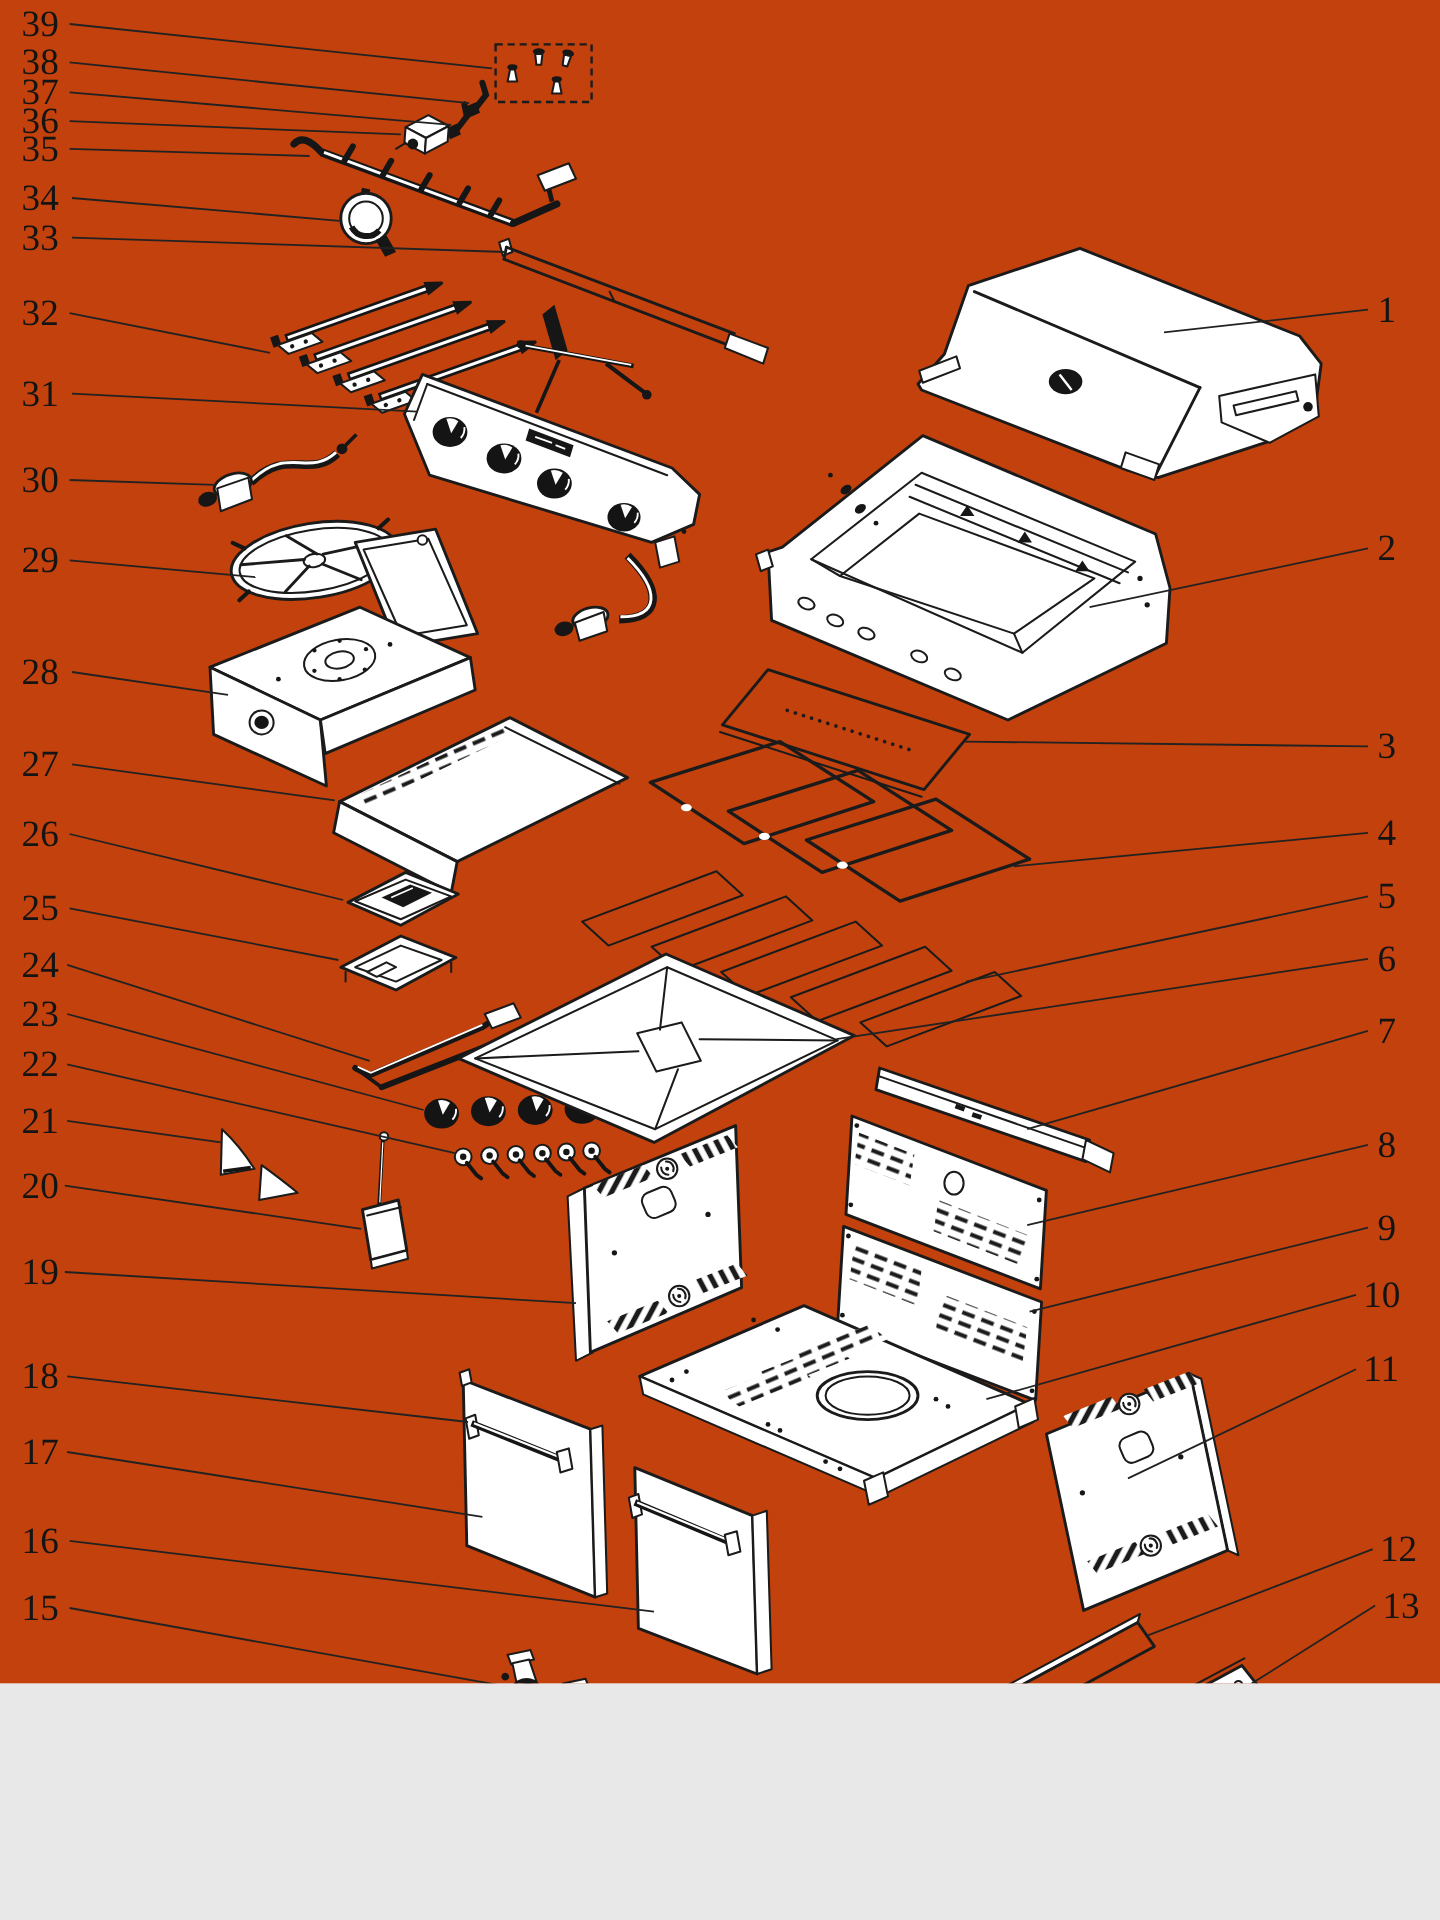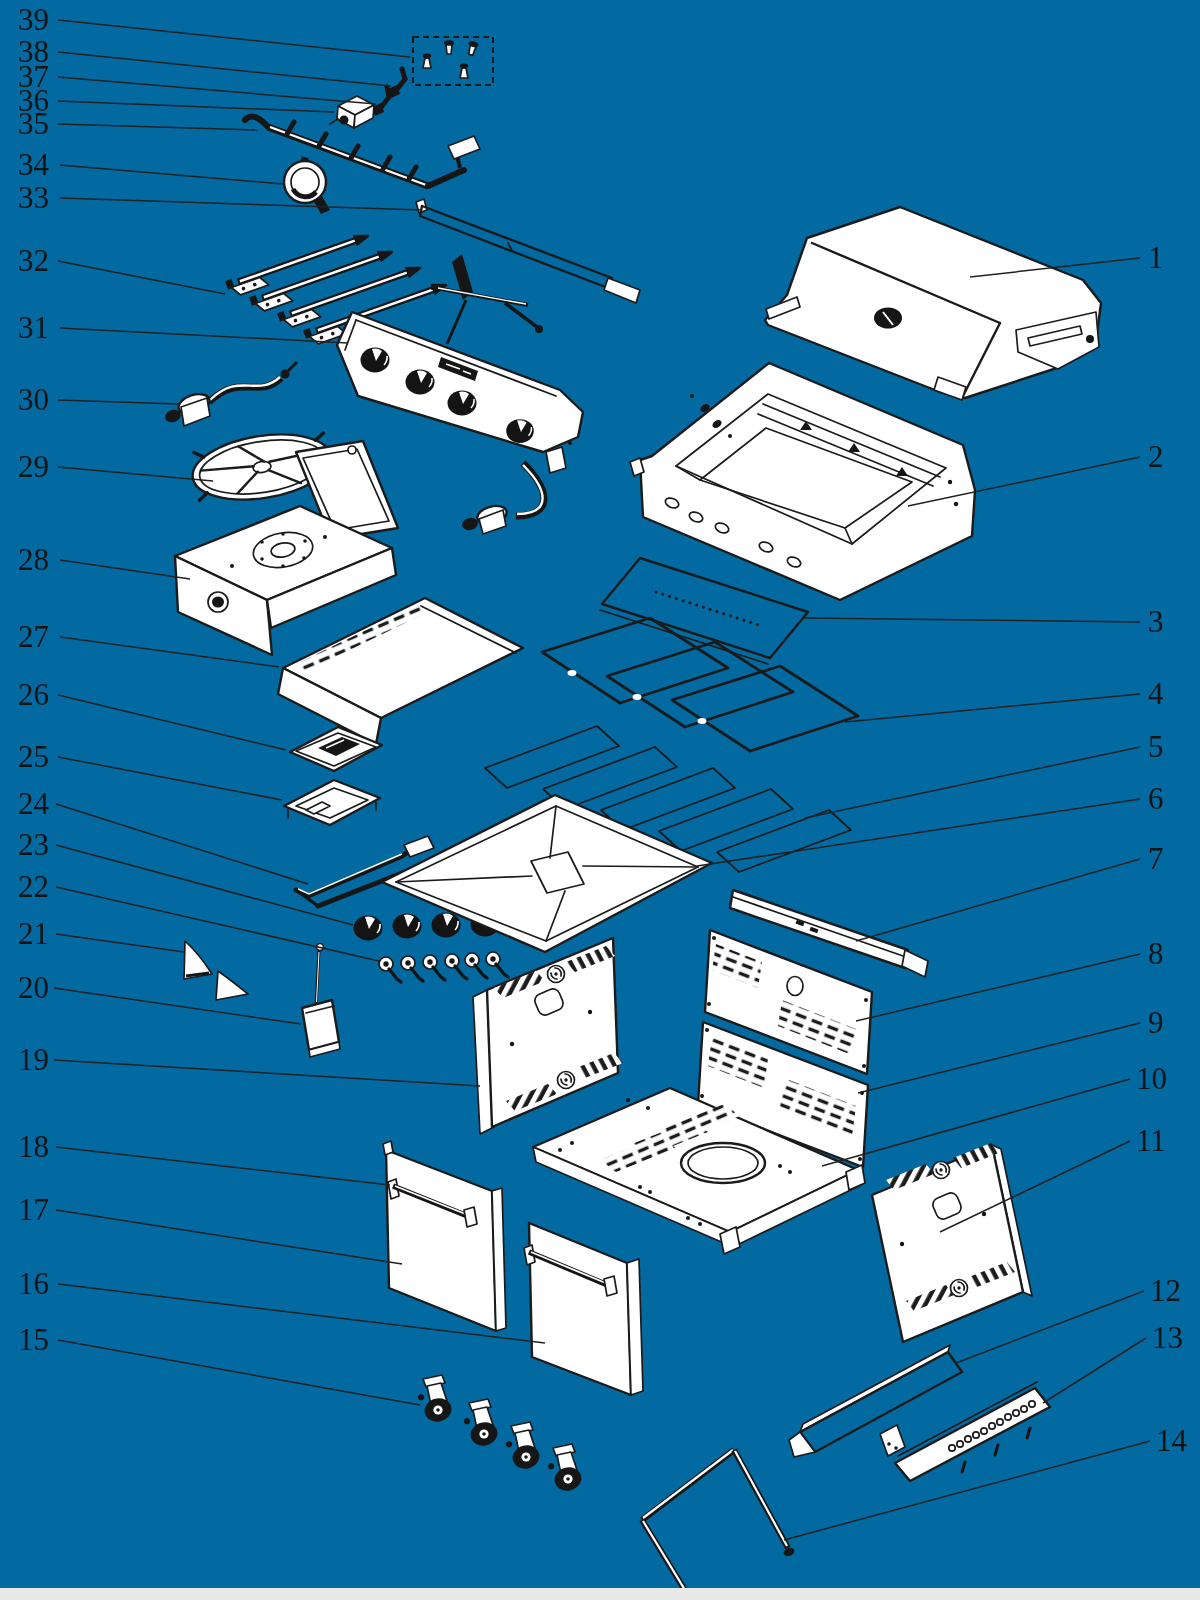--- a/index.html
+++ b/index.html
@@ -1,16 +1,16 @@
 <!DOCTYPE html>
 <html><head>
 <meta charset="utf-8">
 <style>
   html,body{margin:0;padding:0;background:#e8e8e8;}
-  .stage{position:relative;width:1200px;height:1588px;margin:0 auto;background:#0369a1;overflow:hidden;}
+  .stage{position:relative;width:1200px;height:1403px;margin:0 auto;background:#c2410c;overflow:hidden;}
   svg{position:absolute;left:0;top:0;}
   .ln{stroke:#1b1b1b;stroke-width:2.4;fill:none;stroke-linejoin:round;stroke-linecap:round;}
   .ln2{stroke:#1b1b1b;stroke-width:1.7;fill:none;stroke-linejoin:round;stroke-linecap:round;}
   .ln3{stroke:#1b1b1b;stroke-width:2.8;fill:none;stroke-linejoin:round;}
   .fw{fill:#ffffff;}
   .fi{fill:#161616;stroke:none;}
   .leader{stroke:#222222;stroke-width:1.5;fill:none;}
   .num{font-family:"Liberation Serif","DejaVu Serif",serif;font-size:31px;fill:#141414;}
 </style>
 </head>

